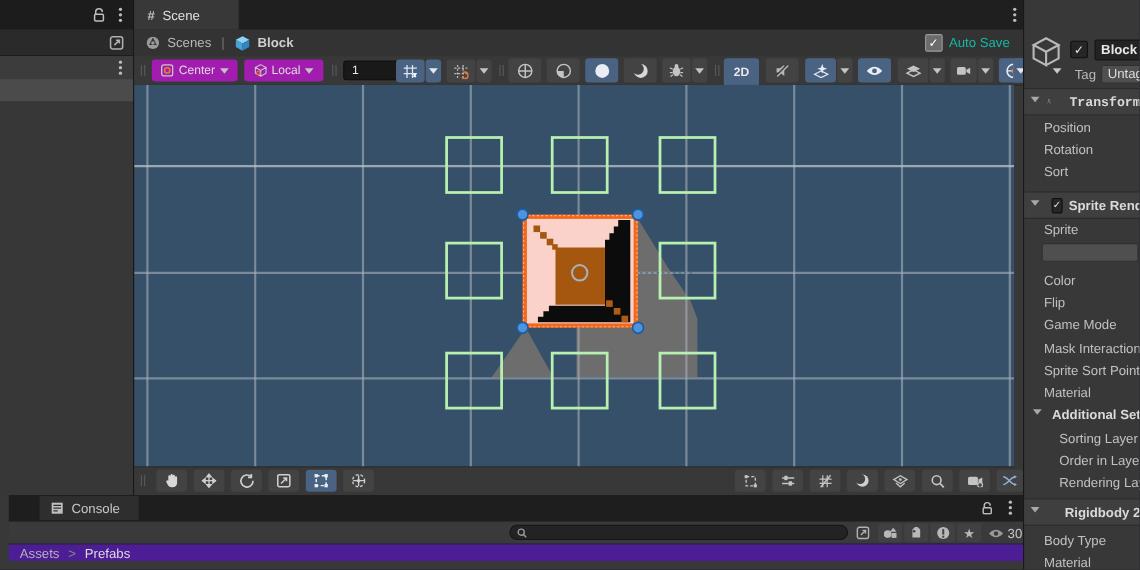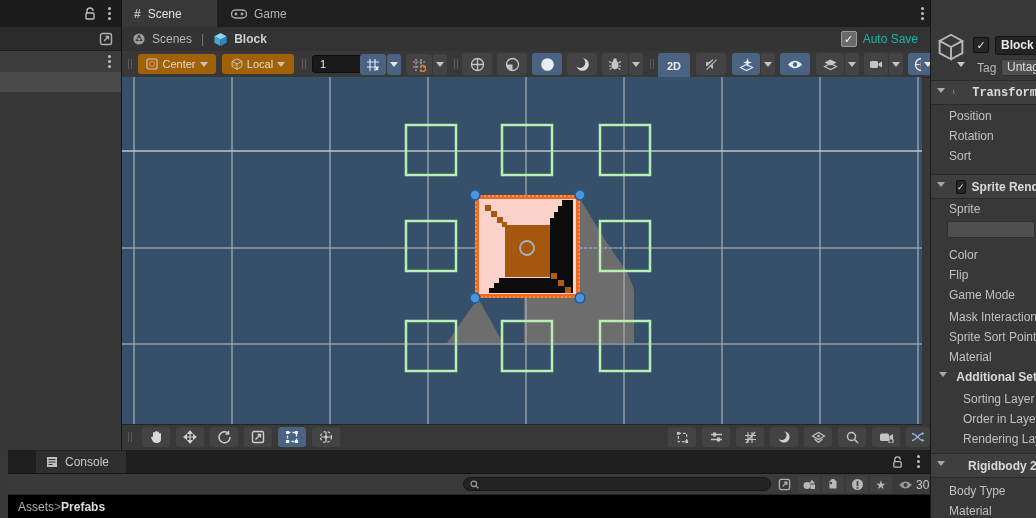--- a/index.html
+++ b/index.html
@@ -4,21 +4,21 @@
 <style>
   html,body{margin:0;padding:0;background:#222;}
   #root{position:relative;width:1036px;height:518px;background:#383838;overflow:hidden;
         font-family:"Liberation Sans","DejaVu Sans",sans-serif;font-size:12px;color:#c8c8c8;
         -webkit-font-smoothing:antialiased;}
   .abs{position:absolute;}
   .row{position:absolute;display:flex;align-items:center;}
   .kebab{width:3px;height:3px;border-radius:50%;background:#bdbdbd;
          box-shadow:0 -5px 0 #bdbdbd,0 5px 0 #bdbdbd;}
   .ibtn{position:absolute;display:flex;align-items:center;justify-content:center;
-        background:#a16207;border-radius:3px;gap:4px;}
+        background:#a21caf;border-radius:3px;gap:4px;}
   .flat{background:transparent;}
   .blue{background:#4a6382;}
   .darkbtn{background:#434343;}
   .arr{width:0;height:0;border:4px solid transparent;border-top:5px solid #c4c4c4;margin-top:4px;}
   .fold{width:0;height:0;border:4px solid transparent;border-top:5px solid #a8a8a8;display:inline-block;}
   .seph{display:flex;gap:2px;}
   .seph i{display:block;width:1px;height:10px;background:#5a5a5a;}
   .lbl{white-space:nowrap;}
   .checkbox{width:14px;height:14px;background:#6b6b6b;border:1px solid #9c9c9c;border-radius:2px;
             display:flex;align-items:center;justify-content:center;color:#fff;font-size:11px;font-weight:bold;}
@@ -57,28 +57,20 @@
     <div class="abs" style="left:0;top:72px;width:121px;height:20px;background:#4b4b4b;"></div>
   </div>
 
   <div class="abs" style="left:122px;top:0;width:808px;height:450px;">
 
     <div class="abs" style="left:0;top:0;width:808px;height:27px;background:#1f1f1f;">
       <div class="row" style="left:0;top:0;width:95px;height:27px;background:#383838;padding-left:12px;gap:7px;box-sizing:border-box;">
         <span style="color:#bdbdbd;font-weight:bold;">#</span>
         <span class="lbl" style="color:#e0e0e0;">Scene</span>
       </div>
-      <div class="row" style="left:97px;top:0;width:90px;height:27px;padding-left:12px;gap:7px;box-sizing:border-box;">
-        <svg width="16" height="10" viewBox="0 0 16 10">
-          <rect x="0.5" y="1" width="15" height="8" rx="4" fill="none" stroke="#a8a8a8" stroke-width="1.4"></rect>
-          <circle cx="5" cy="5" r="1.4" fill="#a8a8a8"></circle>
-            <circle cx="11" cy="5" r="1.4" fill="#a8a8a8"></circle>
-        </svg>
-        <span class="lbl" style="color:#b4b4b4;">Game</span>
-      </div>
       <div class="row" style="right:6px;top:0;height:27px;">
         <span class="kebab"></span>
       </div>
     </div>
 
     <div class="abs" style="left:0;top:27px;width:808px;height:24px;background:#333333;border-bottom:1px solid #2a2a2a;">
       <div class="row" style="left:10px;top:0;height:24px;gap:6px;">
         <svg width="14" height="14" viewBox="0 0 14 14">
           <circle cx="7" cy="7" r="5.6" fill="#9a9a9a"></circle>
           <path d="M7 2.2 L10.5 9 L3.5 9 Z" fill="#333333"></path>
@@ -478,24 +470,24 @@
       </div>
       <div class="row" style="left:890px;top:2px;height:17px;gap:3px;">
         <svg width="15" height="10" viewBox="0 0 16 11">
           <path d="M1 5.5 Q8 -2 15 5.5 Q8 13 1 5.5 Z" fill="#9a9a9a"></path>
           <circle cx="8" cy="5.5" r="2.2" fill="#3a3a3a"></circle>
         </svg>
         <span style="color:#c8c8c8;">30</span>
       </div>
     </div>
 
-    <div class="row" style="left:0;top:44px;width:930px;height:24px;background:#000000;border-top:1px solid #262626;padding-left:10px;box-sizing:border-box;">
+    <div class="row" style="left:0;top:44px;width:930px;height:16px;background:#4c1d95;border-top:1px solid #262626;gap:8px;padding-left:10px;box-sizing:border-box;">
       <span style="color:#b4b4b4;">Assets</span>
       <span style="color:#8a8a8a;">&gt;</span>
-      <span style="color:#dcdcdc;font-weight:bold;">Prefabs</span>
+      <span style="color:#dcdcdc;font-weight:normal;">Prefabs</span>
     </div>
   </div>
 
   <div class="abs" style="left:930px;top:0;width:106px;height:518px;background:#383838;border-left:1px solid #181818;overflow:hidden;">
 
 
     <div class="abs" style="left:0;top:26px;width:106px;height:53px;">
       <svg class="abs" style="left:6px;top:7px;" width="28" height="28" viewBox="0 0 16 16">
         <path d="M8 1 L14.5 4.5 L8 8 L1.5 4.5 Z M1.5 4.5 V11.5 L8 15 V8 M14.5 4.5 V11.5 L8 15" fill="none" stroke="#b8b8b8" stroke-width="1.1"></path>
       </svg>

